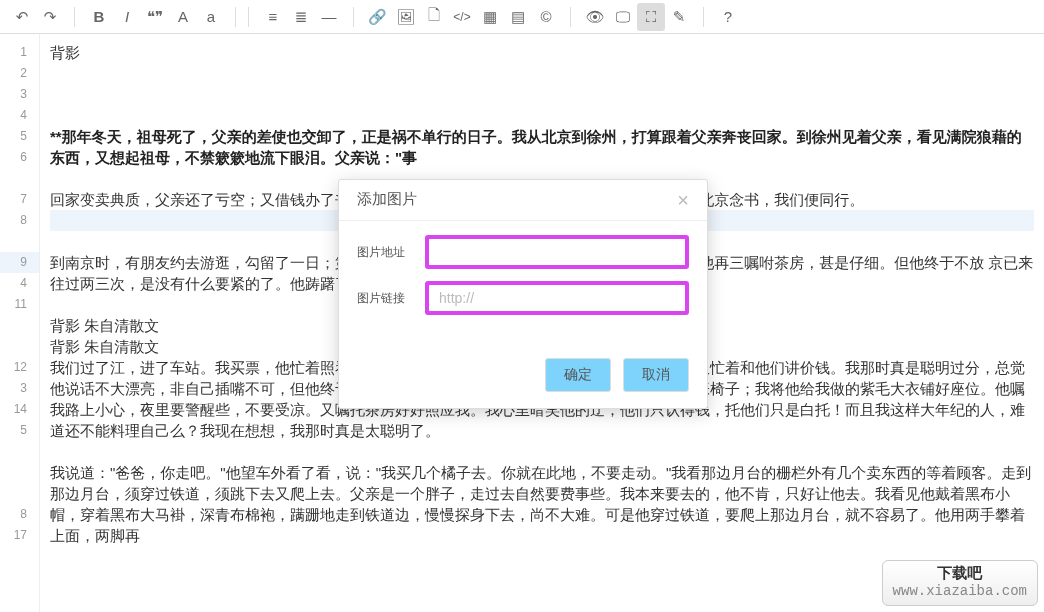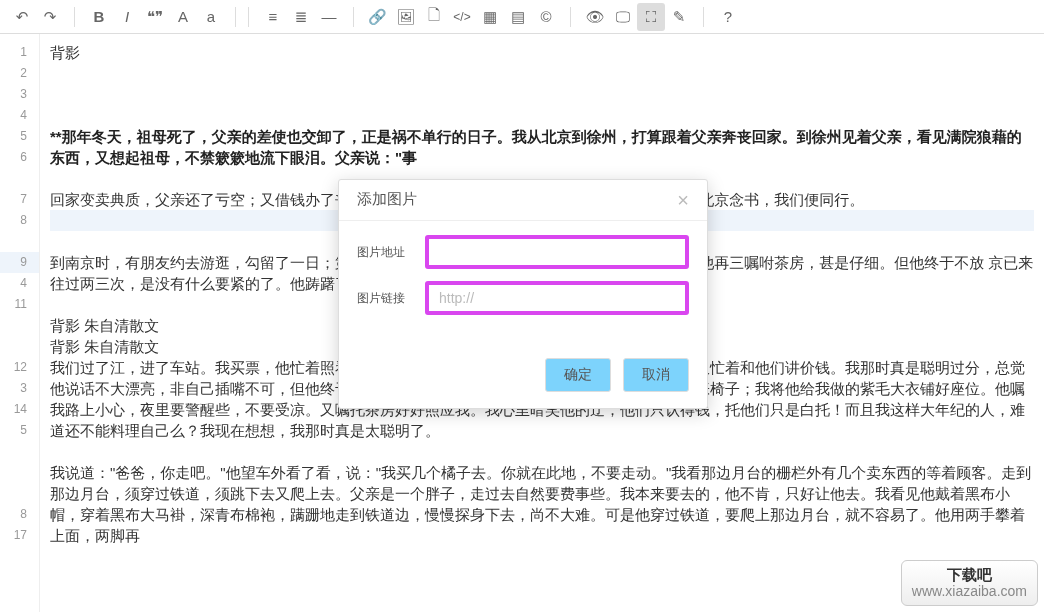--- a/index.html
+++ b/index.html
@@ -159,20 +159,21 @@
       border: 1px solid #ccc;
       border-radius: 6px;
       padding: 6px 10px;
       font-size: 15px;
       font-weight: bold;
       color: #333;
       display: flex;
       flex-direction: column;
       align-items: center;
       line-height: 1.1;
+      font-family: Liberation Mono, monospace;
     }
     .watermark .sub { font-size: 14px; font-weight: normal; color: #888; }
   </style>
 </head>
 <body>
 
 <div class="toolbar">
   <div class="tb-group">
     <div class="tb-btn">↶</div>
     <div class="tb-btn">↷</div>

